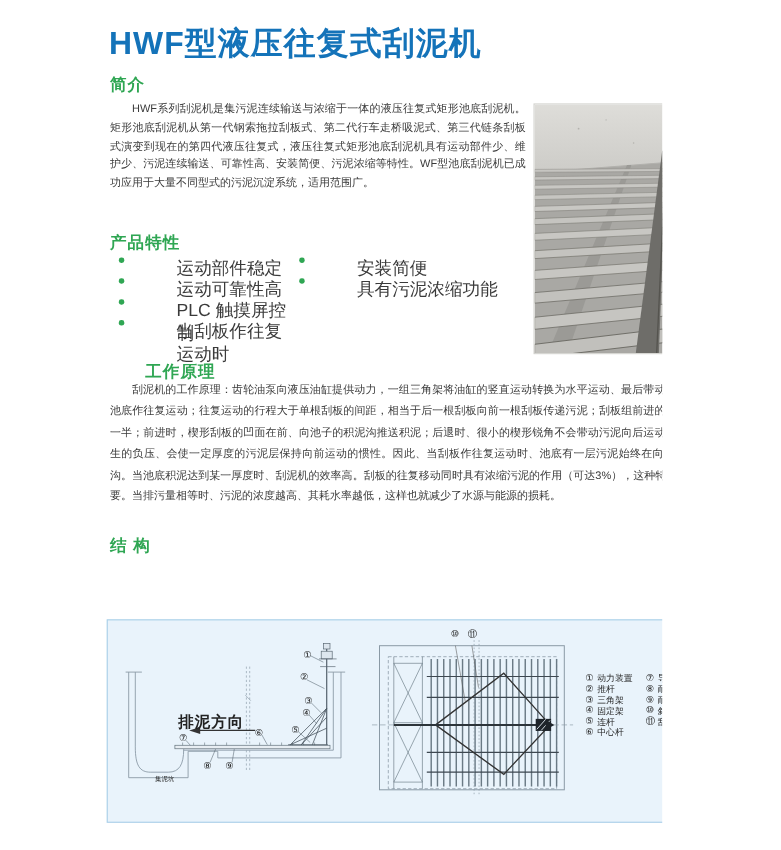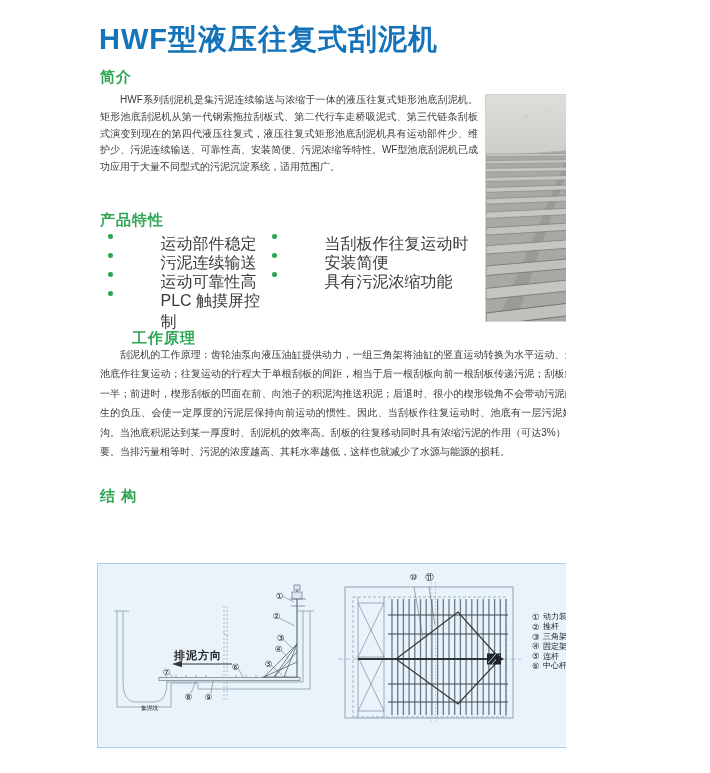--- a/index.html
+++ b/index.html
@@ -1,19 +1,20 @@
 <!DOCTYPE html>
 <html><head>
 <meta charset="utf-8">
 <style>
   html,body { margin:0; padding:0; background:#fff; }
   .page {
     position:relative; width:566px; height:773px; background:#ffffff;
     font-family:"Liberation Sans","DejaVu Sans",sans-serif; color:#3a3a3a;
     overflow:hidden;
+    padding-left:36px;
   }
   .abs { position:absolute; }
   .doc-title {
     left:99px; top:20px; font-size:29px; font-weight:bold; color:#1473b9;
     letter-spacing:1px; white-space:nowrap;
   }
   .sec-head {
     font-size:15px; font-weight:bold; color:#2fa653; letter-spacing:1px; white-space:nowrap;
   }
   .body-p {
@@ -37,21 +38,21 @@
   }
   .d-label { position:absolute; color:#222; white-space:nowrap; }
   .callout { position:absolute; width:11px; text-align:center; font-size:8.5px; line-height:11px;
              font-family:"DejaVu Sans",sans-serif; color:#222; }
   #side-view { position:absolute; left:16px; top:18px; width:200px; height:142px; }
   #plan-view { position:absolute; left:240px; top:6px;  width:185px; height:158px; }
   #legend    { position:absolute; left:434px; top:48px; display:flex; gap:12px; }
   .legend-col { display:flex; flex-direction:column; }
   .legend-item { display:flex; align-items:center; height:9.8px; font-size:8px; color:#222; white-space:nowrap; }
   .legend-item .num { font-family:"DejaVu Sans",sans-serif; font-size:8.5px; width:11px; flex:none; }
-  #discharge-label { left:60px; top:66px; font-size:11px; font-weight:bold; letter-spacing:1px; }
+  #discharge-label { left:48px; top:66px; font-size:14px; font-weight:bold; letter-spacing:1px; }
   #pit-label { left:27px; top:122px; font-size:5.8px; }
 </style>
 </head>
 <body>
 
 <div class="page">
 
   <div class="abs doc-title">HWF型液压往复式刮泥机</div>
 
   <div class="abs sec-head" id="intro-h">简介</div>
@@ -96,24 +97,20 @@
   </div>
 
   <div class="abs sec-head" id="feat-h">产品特性</div>
   <div class="abs" id="feat-grid">
     <div class="feat-item">
         <span class="feat-dot"></span>
         <span>运动部件稳定</span>
       </div>
     <div class="feat-item">
         <span class="feat-dot"></span>
-        <span>污泥连续输送</span>
-      </div>
-    <div class="feat-item">
-        <span class="feat-dot"></span>
         <span>运动可靠性高</span>
       </div>
     <div class="feat-item">
         <span class="feat-dot"></span>
         <span>PLC 触摸屏控制</span>
       </div>
     <div class="feat-item">
         <span class="feat-dot"></span>
         <span>当刮板作往复运动时</span>
       </div>

